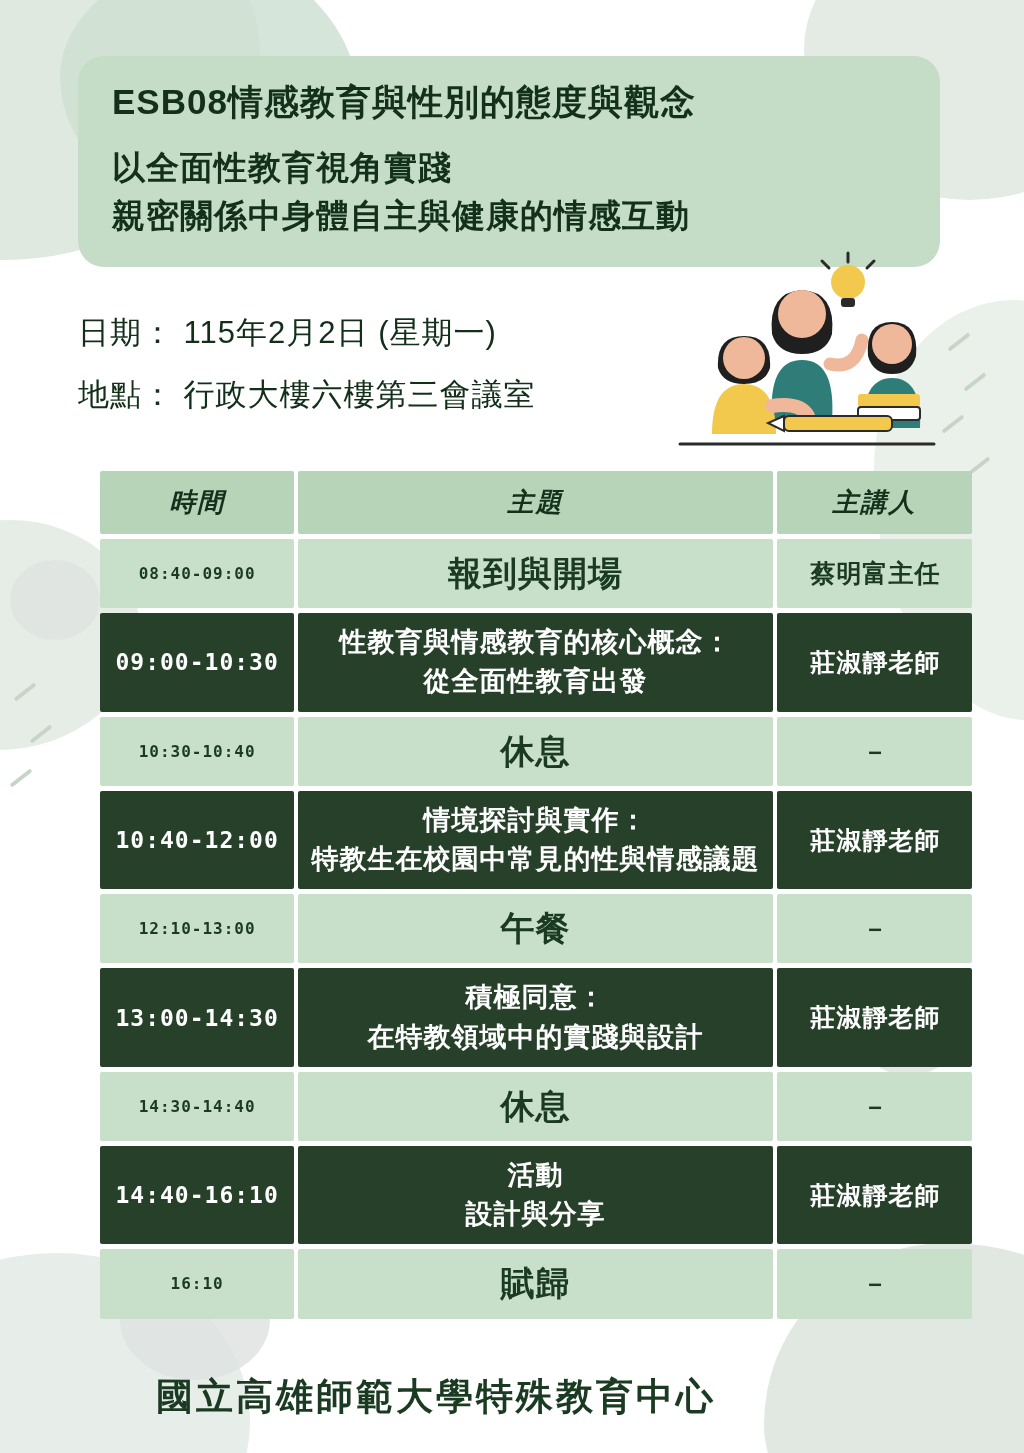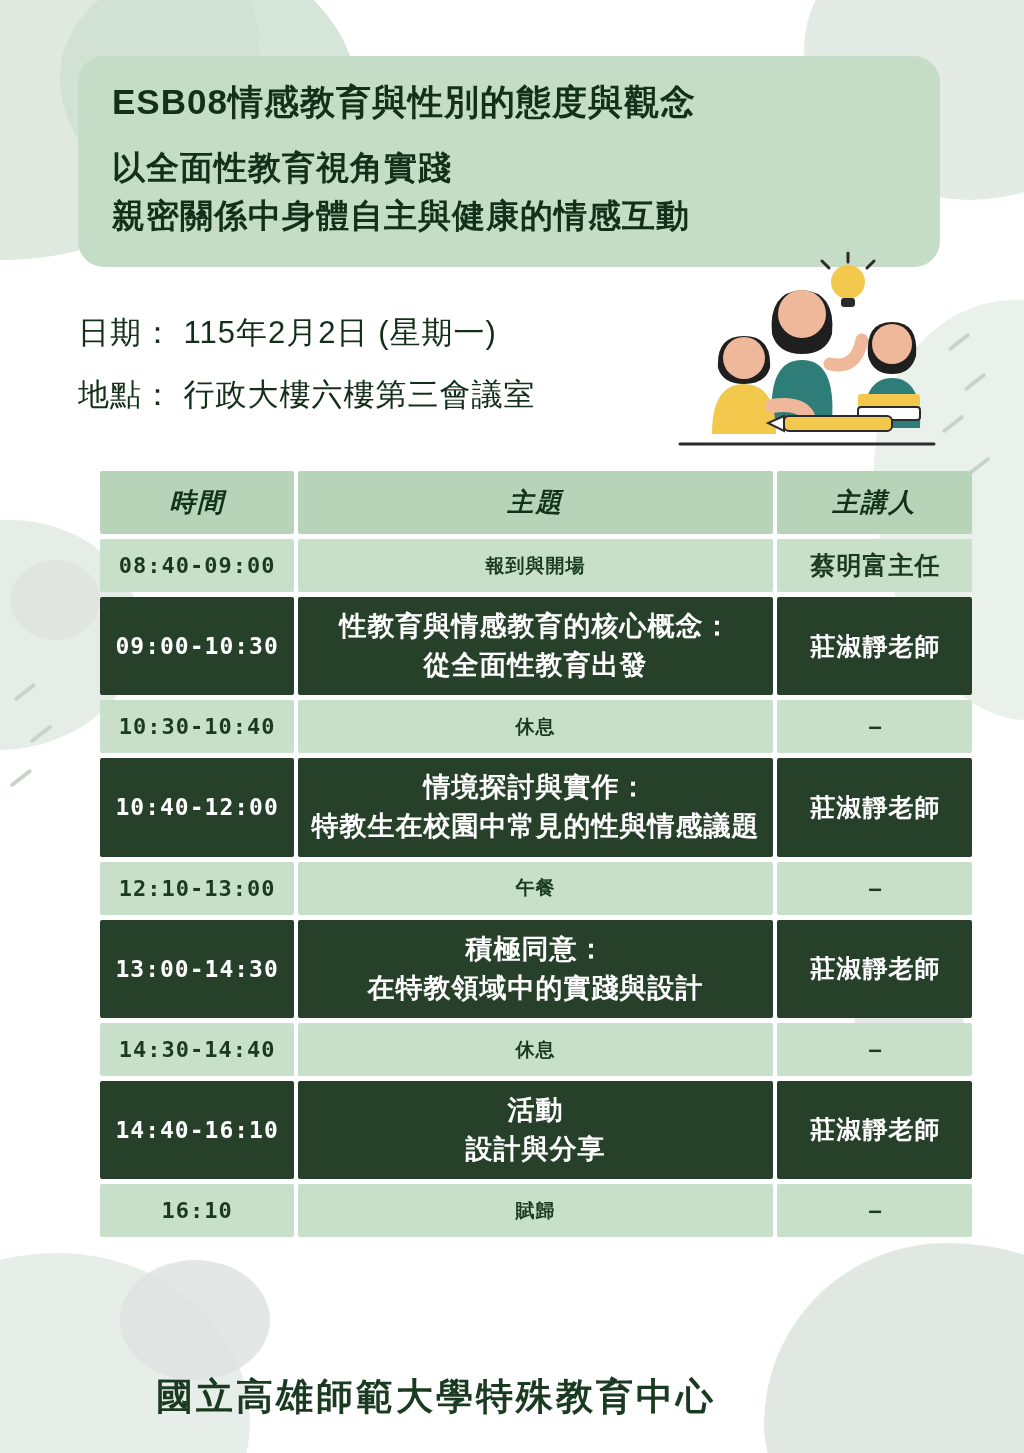--- a/index.html
+++ b/index.html
@@ -188,28 +188,28 @@
 
   tr.light td {
     background: #c8dfc9;
     color: #1a3a21;
   }
   tr.dark td {
     background: #26402a;
     color: #ffffff;
   }
   td.time {
-    font-size: 22px;
+    font-size: 16px;
     font-weight: bold;
     letter-spacing: 1px;
     font-family: "DejaVu Sans Mono", monospace;
   }
   tr.dark td.time { font-size: 23px; }
   td.topic {
-    font-size: 19px;
+    font-size: 34px;
     font-weight: bold;
     letter-spacing: 1px;
     line-height: 1.45;
   }
   tr.dark td.topic { font-size: 27px; }
   td.speaker {
     font-size: 25px;
     font-weight: bold;
     letter-spacing: 1px;
     padding-left: 8px;

